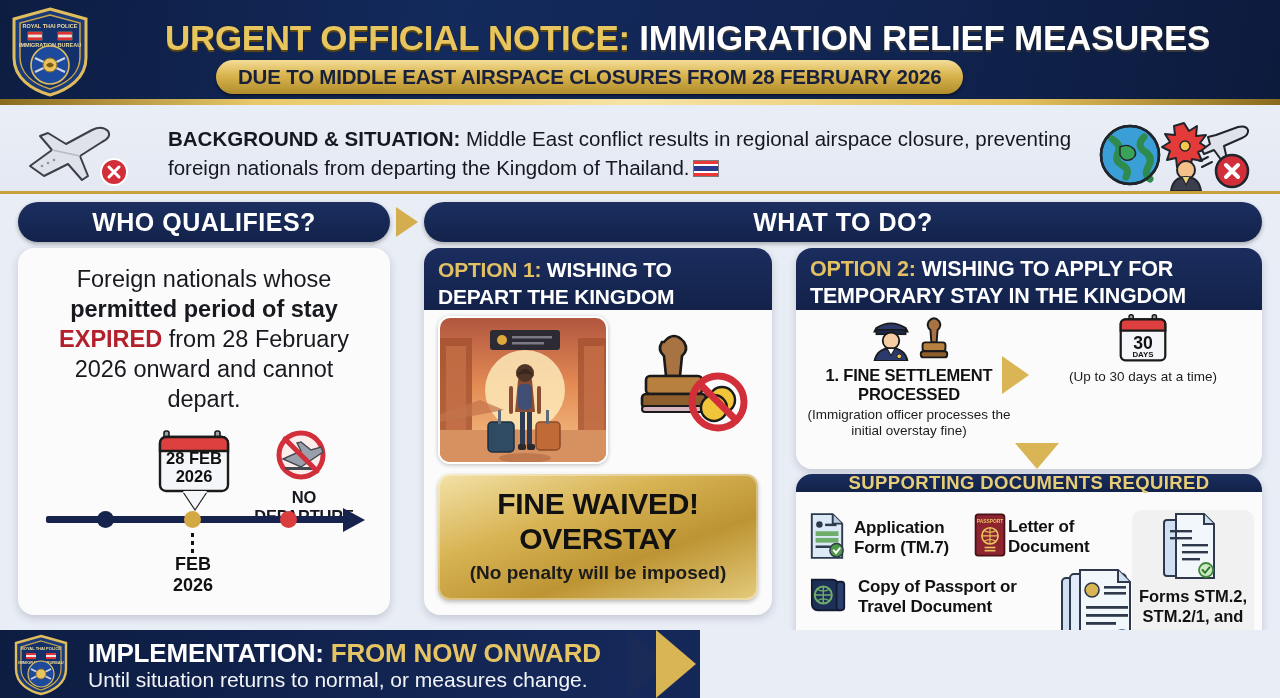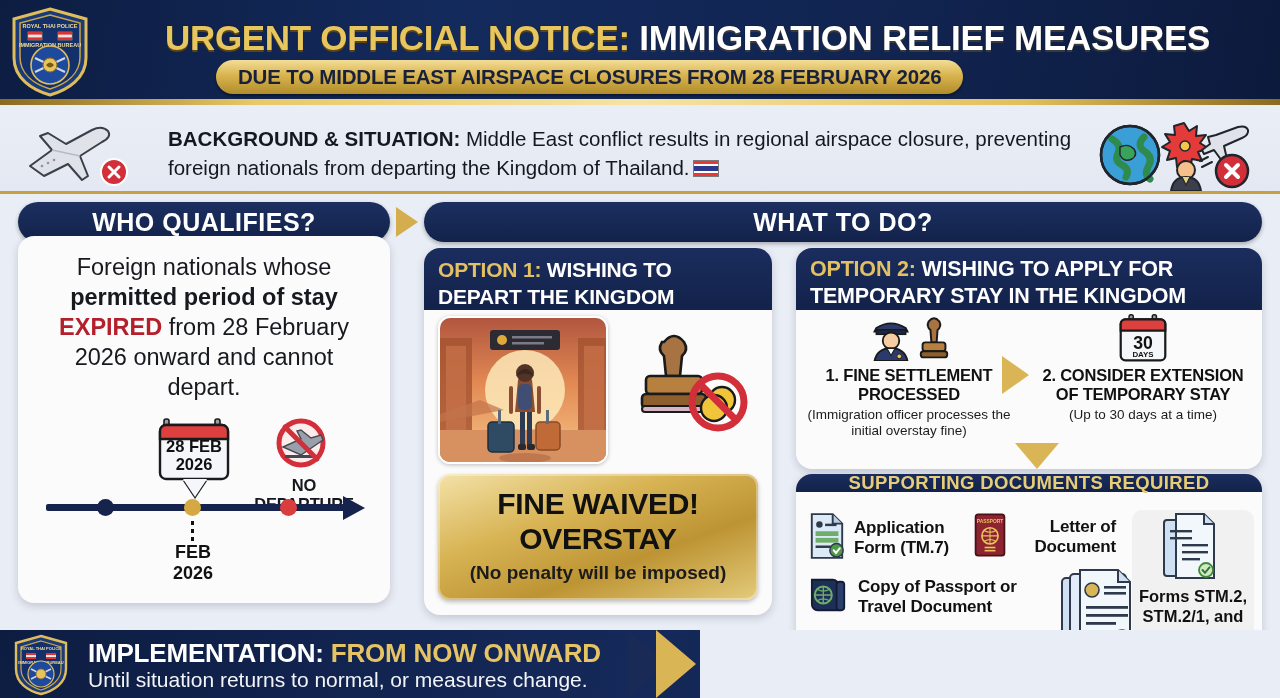--- a/index.html
+++ b/index.html
@@ -81,21 +81,21 @@
     border-radius:28px; background:#136b5c;
     display:flex; align-items:center; justify-content:center;
     color:#8fd6c2; font-size:24px; font-weight:bold; letter-spacing:.5px;
   }
 
   
   .card {
     position:absolute; background:#fbfbfb; border-radius:16px;
     box-shadow: 0 3px 8px rgba(20,30,60,.18);
   }
-  #who-card { left:18px; top:236px; width:372px; height:367px; }
+  #who-card { left:18px; top:248px; width:372px; height:367px; }
   .who-text {
     position:absolute; left:18px; top:16px; width:336px;
     text-align:center; font-size:23.5px; line-height:30px; color:#17191f;
   }
   .who-text b { font-weight:bold; }
   .who-text .expired { color:#b31f2b; font-weight:bold; }
 
   
   .tl-wrap { position:absolute; left:0; top:175px; width:372px; height:190px; }
   .tl-line {
@@ -462,21 +462,20 @@
             <svg viewBox="0 0 56 52" width="52" height="50">
               <rect x="13" y="1" width="4.5" height="8" rx="2" fill="#9aa0ab" stroke="#1a1a1a" stroke-width="1.6"></rect>
               <rect x="38" y="1" width="4.5" height="8" rx="2" fill="#9aa0ab" stroke="#1a1a1a" stroke-width="1.6"></rect>
               <rect x="4" y="6" width="48" height="44" rx="5" fill="#f4f6f9" stroke="#1a1a1a" stroke-width="2.4"></rect>
               <path d="M4 11 a5 5 0 0 1 5 -5 h38 a5 5 0 0 1 5 5 v7 H4 Z" fill="#de4040" stroke="#1a1a1a" stroke-width="2.4"></path>
               <text x="28" y="38" font-size="19" font-weight="bold" text-anchor="middle" fill="#111" font-family="Liberation Sans, sans-serif">30</text>
               <text x="28" y="47" font-size="8.5" font-weight="bold" text-anchor="middle" fill="#111" font-family="Liberation Sans, sans-serif">DAYS</text>
             </svg>
           </span>
         </div>
-        <div class="o2-title">2. CONSIDER EXTENSION OF TEMPORARY STAY</div>
         <div class="o2-note">(Up to 30 days at a time)</div>
       </div>
     </div>
   </div>
   <span class="o2-down"></span>
 
   <div class="card" id="docs-card">
     <div class="docs-head">SUPPORTING DOCUMENTS REQUIRED</div>
 
     <div class="docs-body">
@@ -501,21 +500,21 @@
         <span>
           <svg viewBox="0 0 40 50" width="36" height="46">
             <rect x="4" y="2" width="32" height="46" rx="3" fill="#8d2430" stroke="#4a1118" stroke-width="2"></rect>
             <text x="20" y="12" font-size="5.4" fill="#e8c45f" text-anchor="middle" font-family="Liberation Sans, sans-serif" font-weight="bold">PASSPORT</text>
             <circle cx="20" cy="26" r="9" fill="none" stroke="#e8c45f" stroke-width="1.8"></circle>
             <path d="M11 26 h18 M20 17 v18 M13.5 20 q6.5 4 13 0 M13.5 32 q6.5 -4 13 0" stroke="#e8c45f" stroke-width="1.2" fill="none"></path>
             <rect x="14" y="38" width="12" height="1.8" fill="#e8c45f"></rect>
             <rect x="14" y="41.5" width="12" height="1.8" fill="#e8c45f"></rect>
           </svg>
         </span>
-        <span class="doc-label" style="margin-left:8px;width:100px;text-align:right;">Letter of Document</span>
+        <span class="doc-label" style="width:100px;">Letter of Document</span>
       </div>
 
       <div class="doc-row" id="doc-r3">
         <span>
           <svg viewBox="0 0 44 40" width="42" height="38">
             <path d="M4 4 h22 a6 6 0 0 1 6 6 v26 h-22 a6 6 0 0 1 -6 -6 z" fill="#1e2f57" stroke="#131d33" stroke-width="2"></path>
             <rect x="30" y="6" width="8" height="30" rx="3" fill="#2b3f6d" stroke="#131d33" stroke-width="2"></rect>
             <circle cx="16" cy="20" r="9" fill="none" stroke="#6fae6a" stroke-width="2"></circle>
             <path d="M7 20 h18 M16 11 v18 M9.5 14 q6.5 4 13 0 M9.5 26 q6.5 -4 13 0" stroke="#6fae6a" stroke-width="1.4" fill="none"></path>
           </svg>

